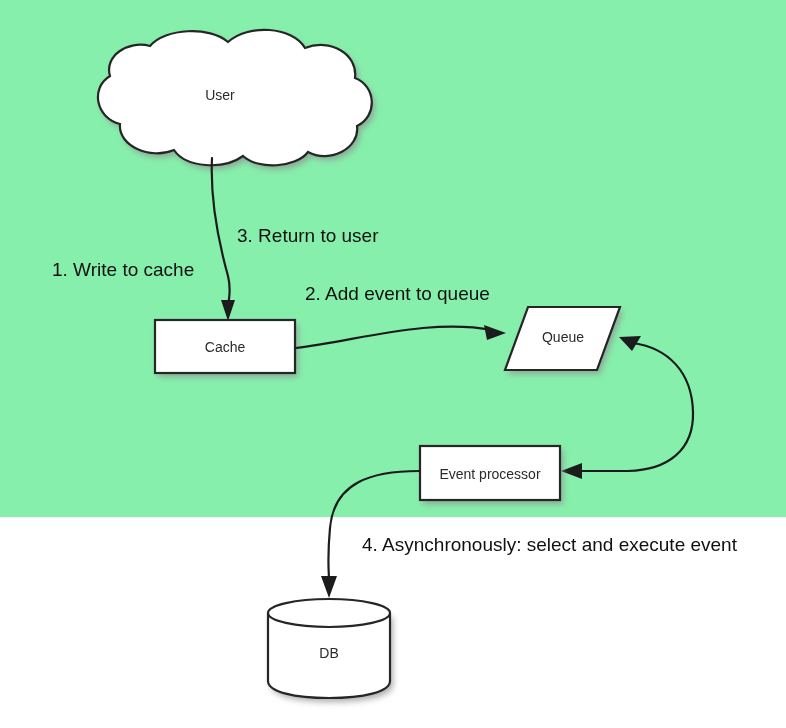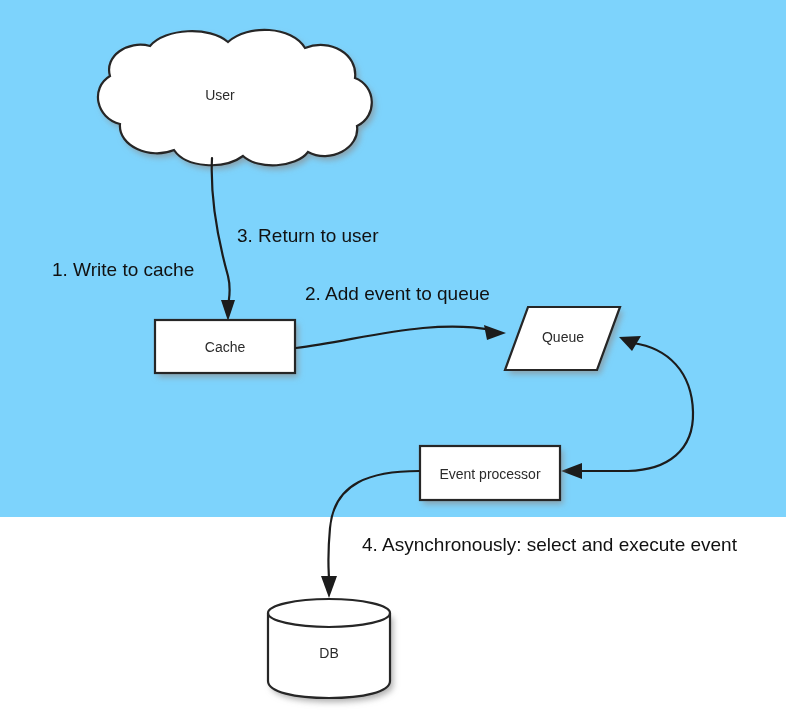--- a/index.html
+++ b/index.html
@@ -11,21 +11,21 @@
     width: 786px;
     height: 728px;
     font-family: "Liberation Sans", sans-serif;
     color: #1a1a1a;
     overflow: hidden;
   }
   #diagram-root {
     position: relative;
     width: 786px;
     height: 517px;
-    background: #7dd3fc;
+    background: #86efac;
   }
   #diagram-svg {
     position: absolute;
     left: 0;
     top: 0;
     width: 786px;
     height: 728px;
   }
   .node-label {
     font-family: "Liberation Sans", sans-serif;

